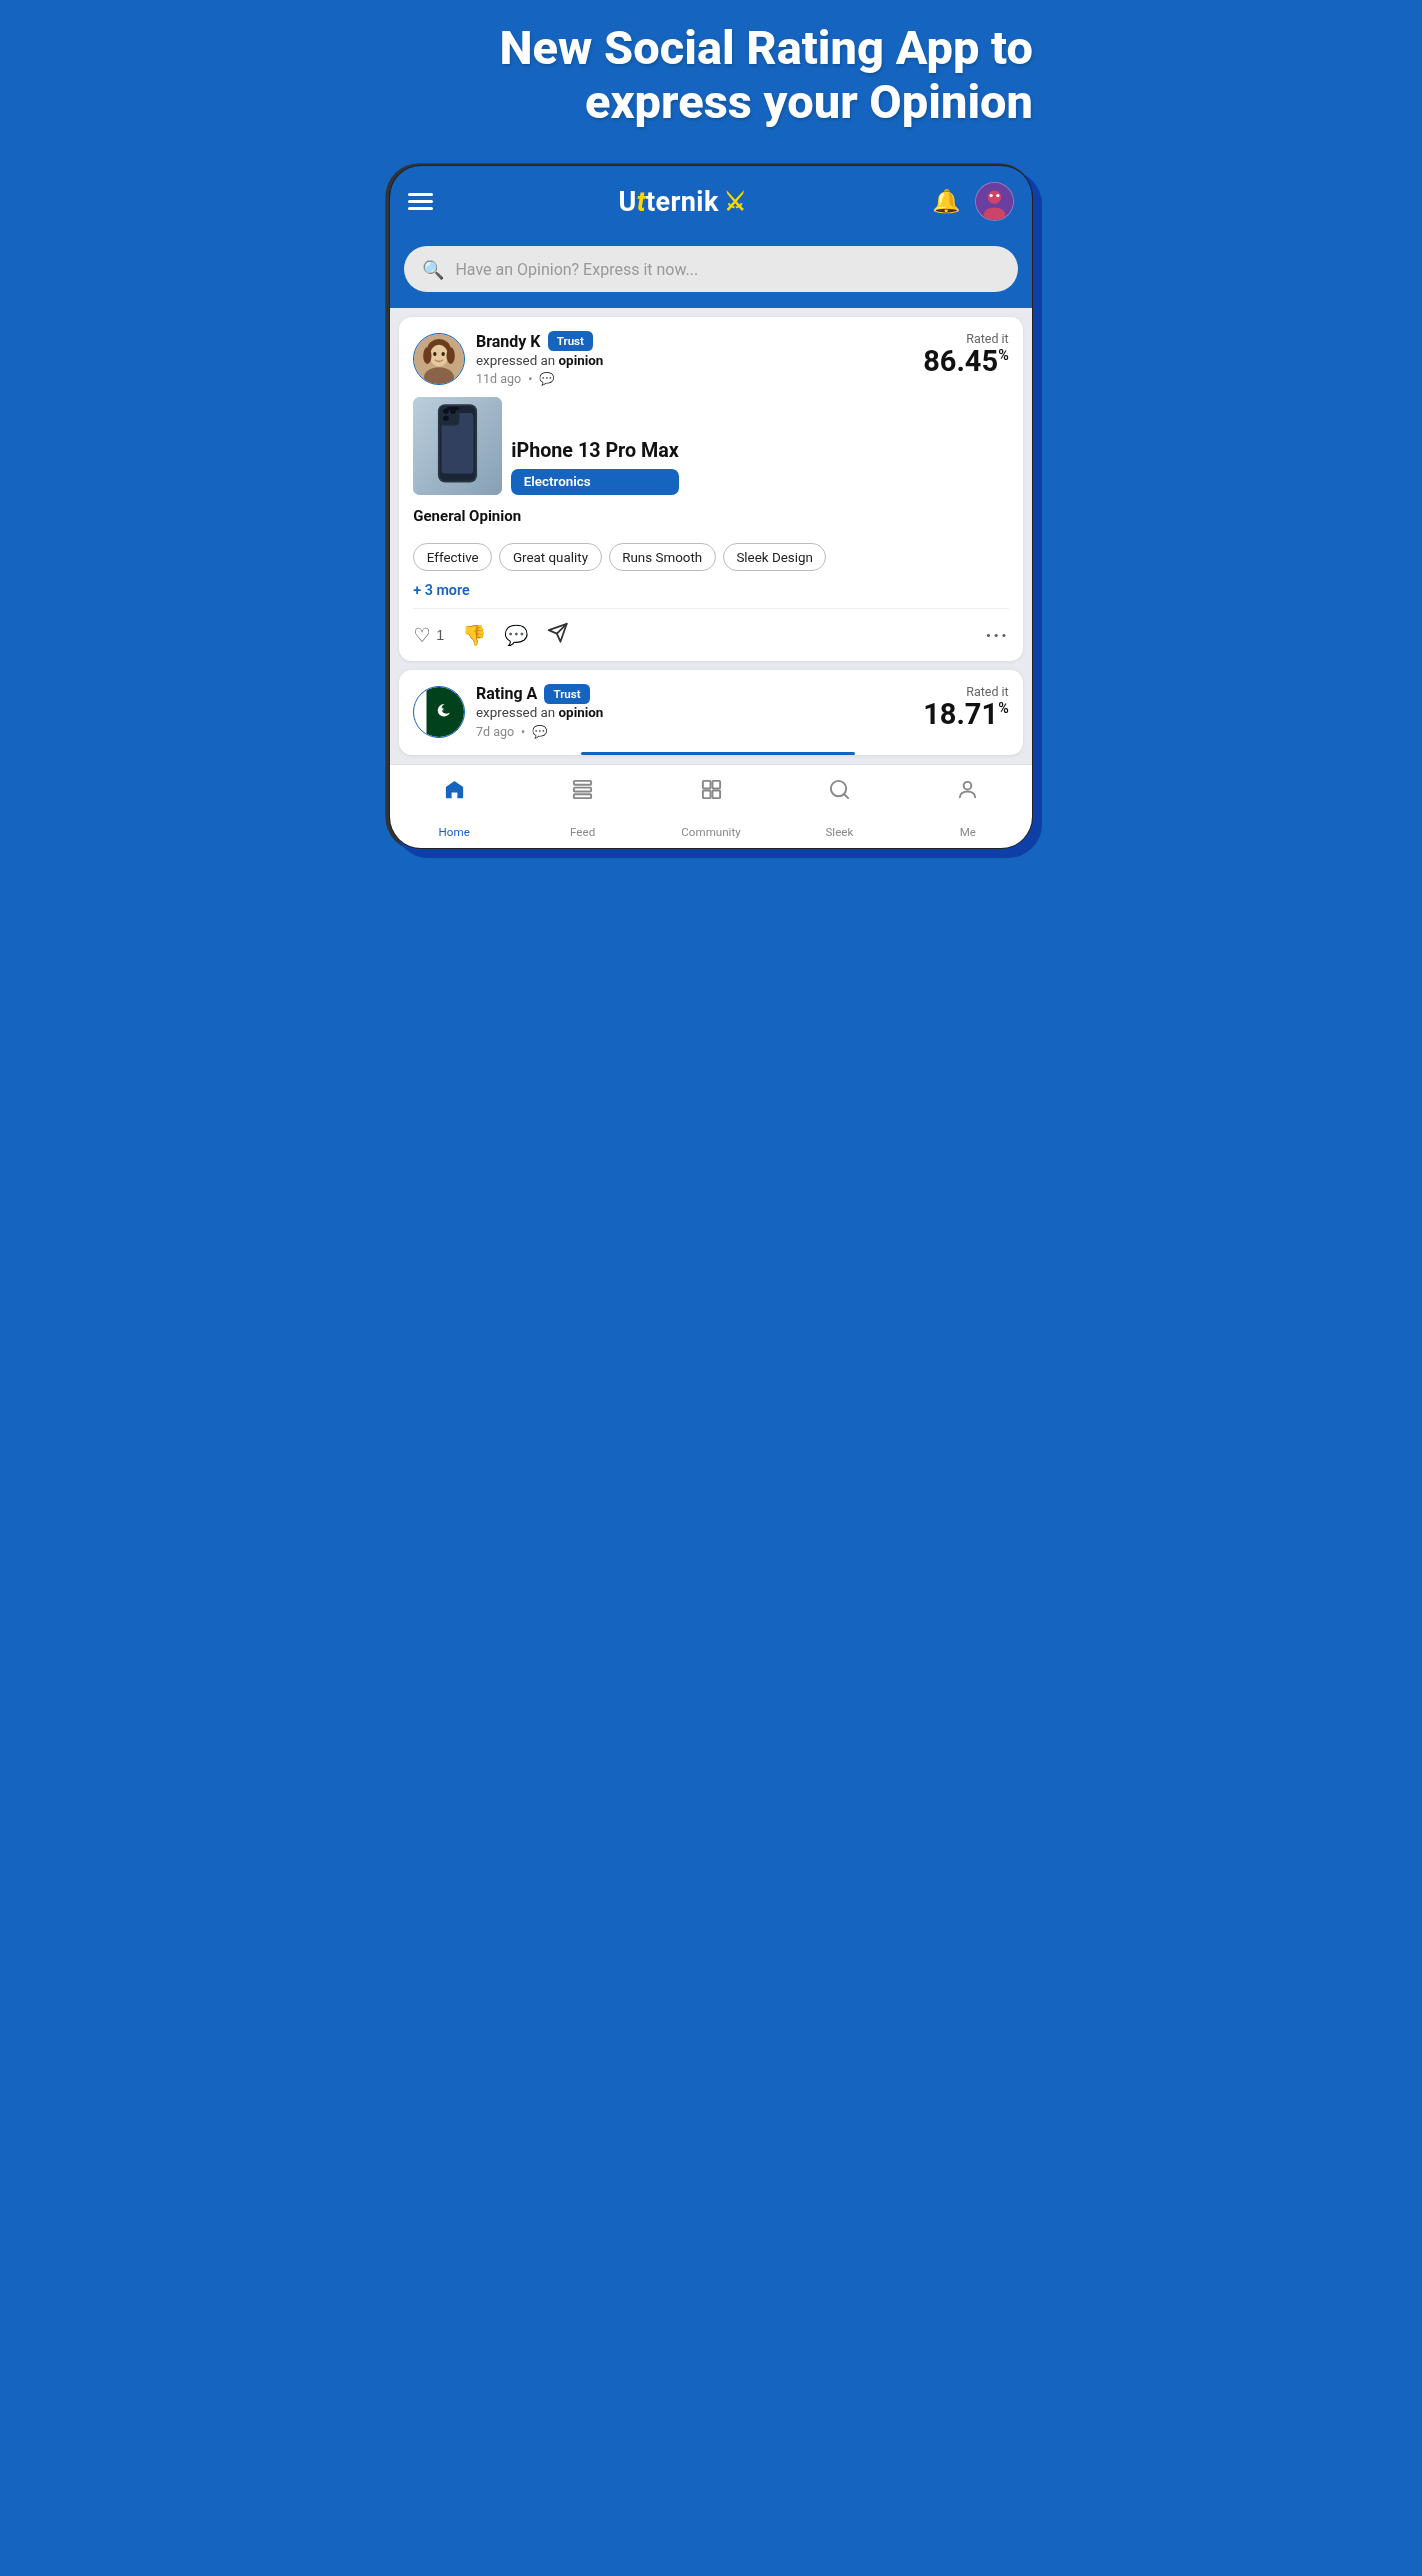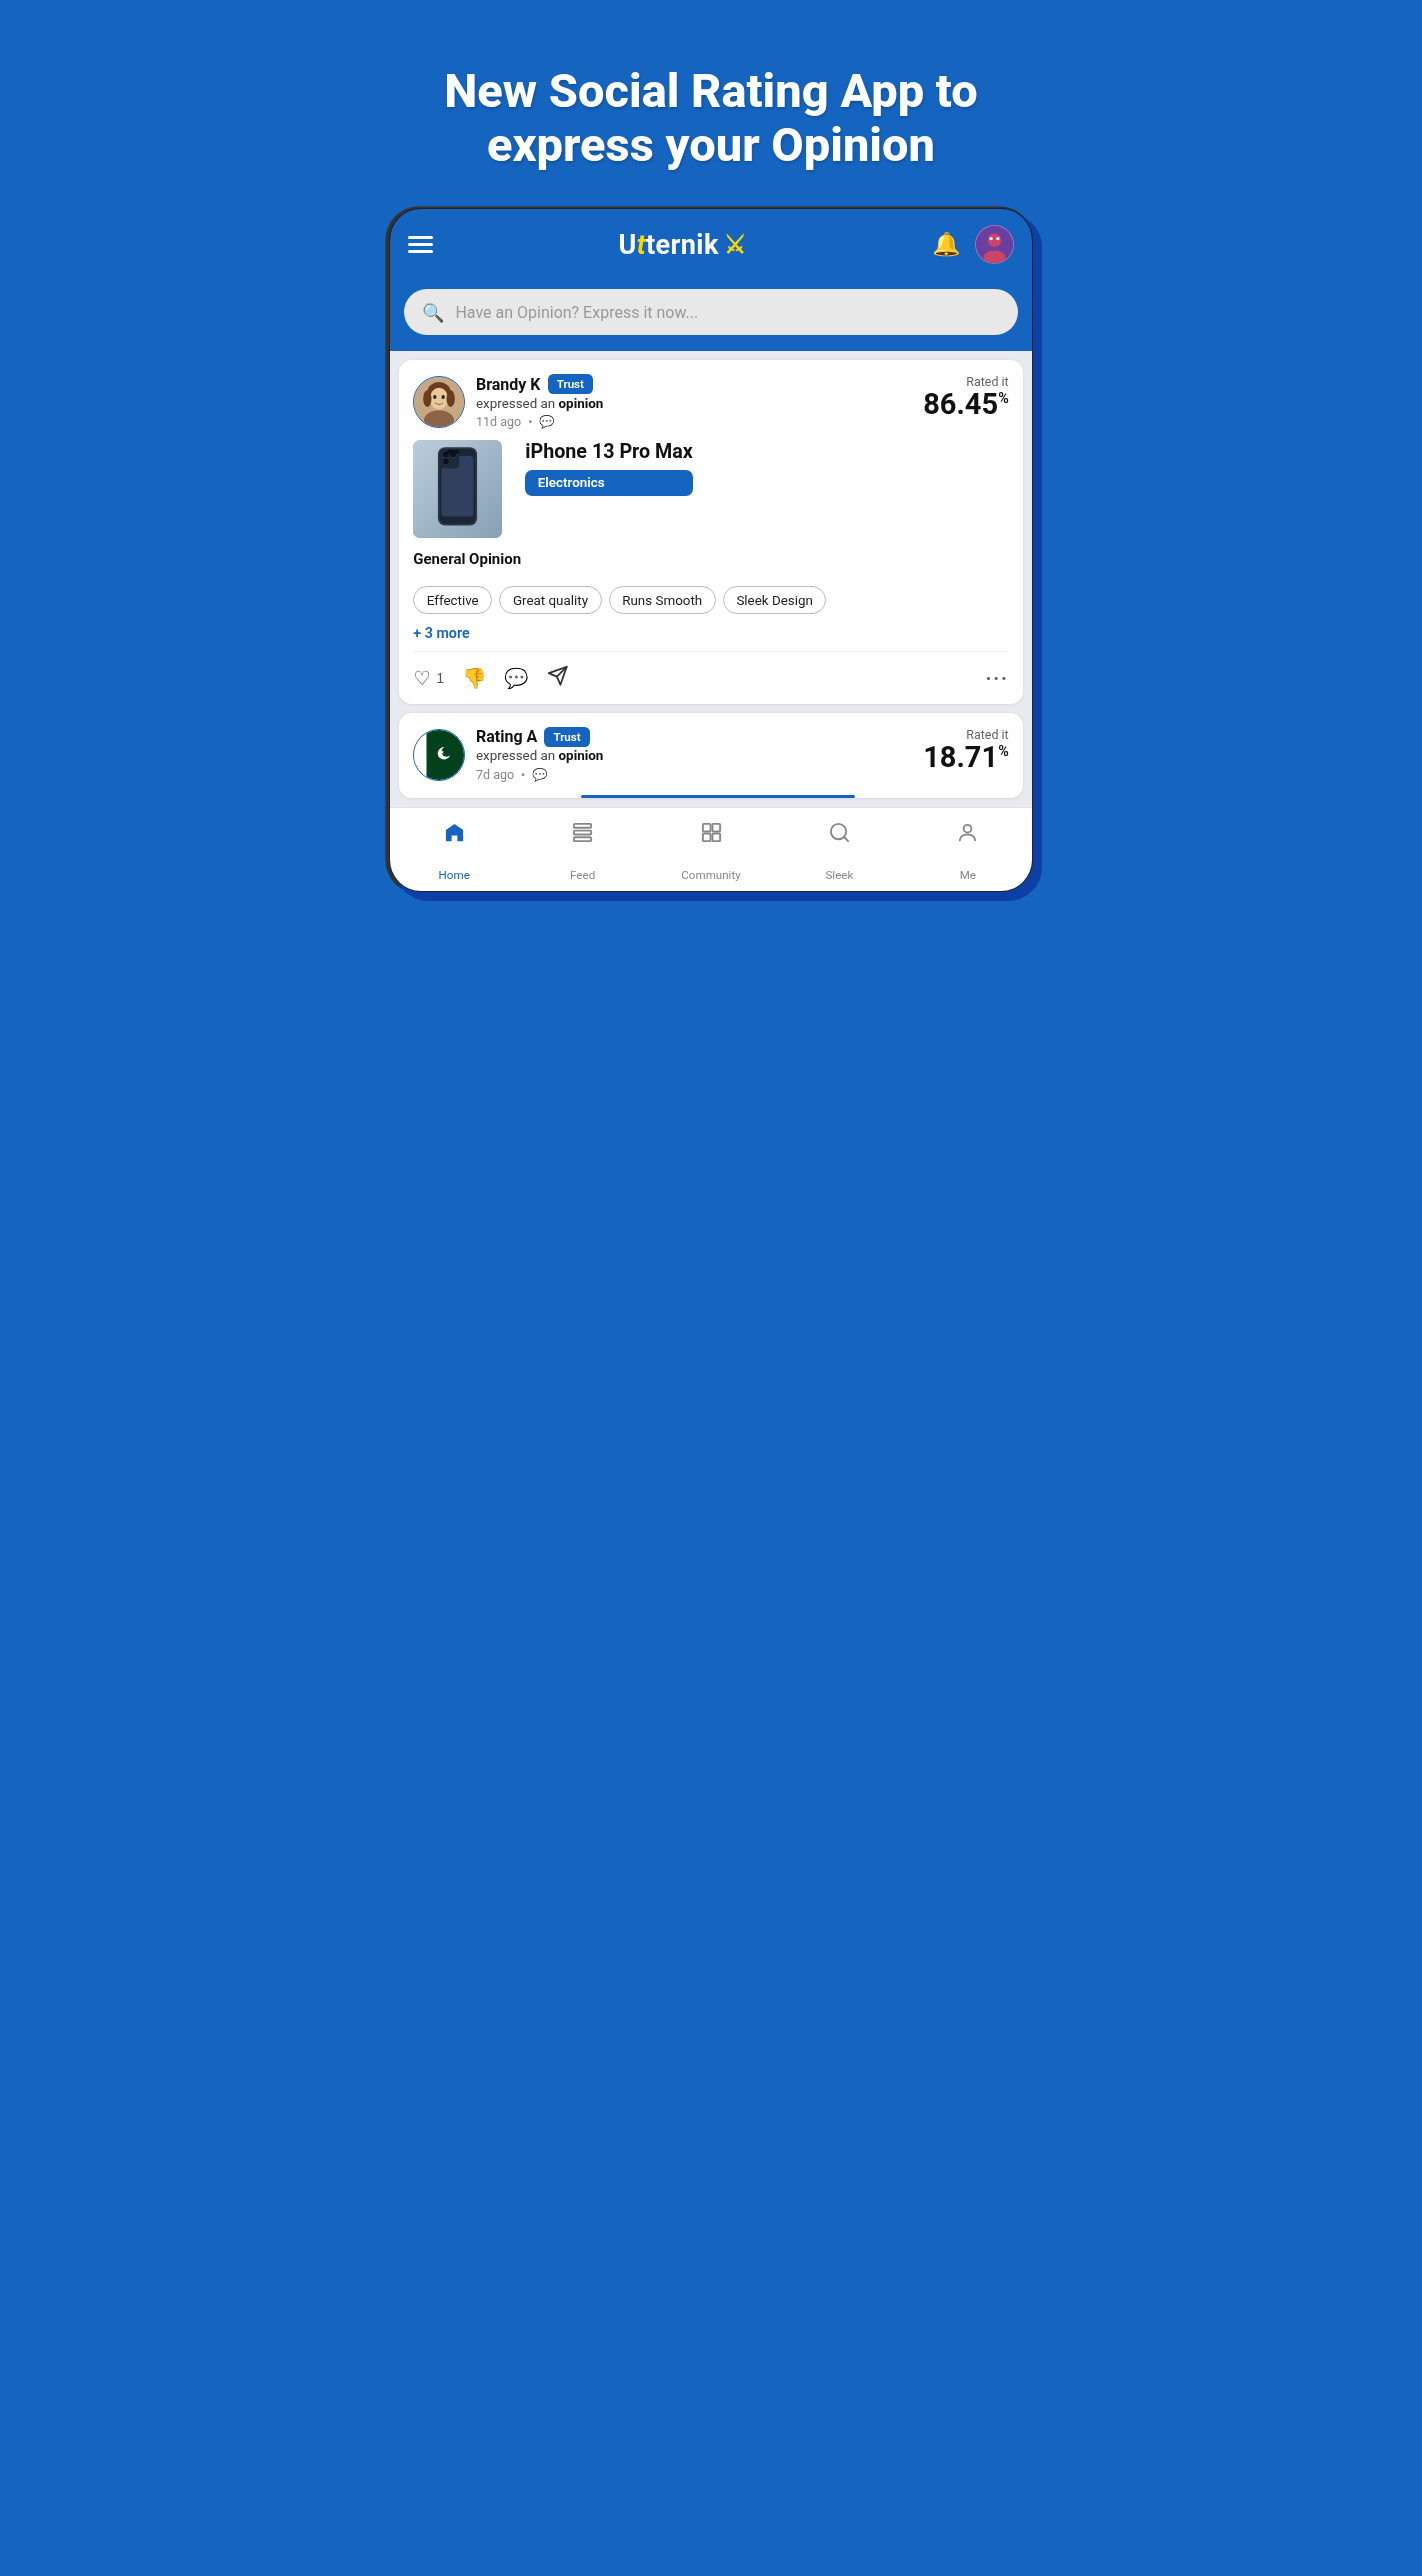--- a/index.html
+++ b/index.html
@@ -14,22 +14,22 @@
       padding: 0;
       width: 100%;
       max-width: 716px;
       margin: 0 auto;
     }
 
     .hero-title {
       color: white;
       font-size: 47px;
       font-weight: 800;
-      text-align: center;
-      padding: 64px 36px 36px;
+      text-align: right;
+      padding: 21px 36px 36px;
       line-height: 1.15;
       text-shadow: 0.9px 1.8px 3.6px rgba(0,0,0,0.2);
     }
 
     .phone-wrapper {
       width: 92%;
       max-width: 644px;
       background: #000;
       border-radius: 32px;
       overflow: hidden;
@@ -223,22 +223,22 @@
       line-height: 1.1;
     }
     .rated-it-value sup {
       font-size: 14.3px;
       font-weight: 600;
     }
 
     
     .product-section {
       display: flex;
-      align-items: flex-start;
-      gap: 23px;
+      align-items: flex-end;
+      gap: 9px;
       padding: 0 14.3px 12.5px;
     }
     .product-image {
       width: 89px;
       height: 98px;
       background: linear-gradient(135deg, #c8d8e8 0%, #a0b8cc 50%, #8090a0 100%);
       border-radius: 7.2px;
       display: flex;
       align-items: center;
       justify-content: center;

